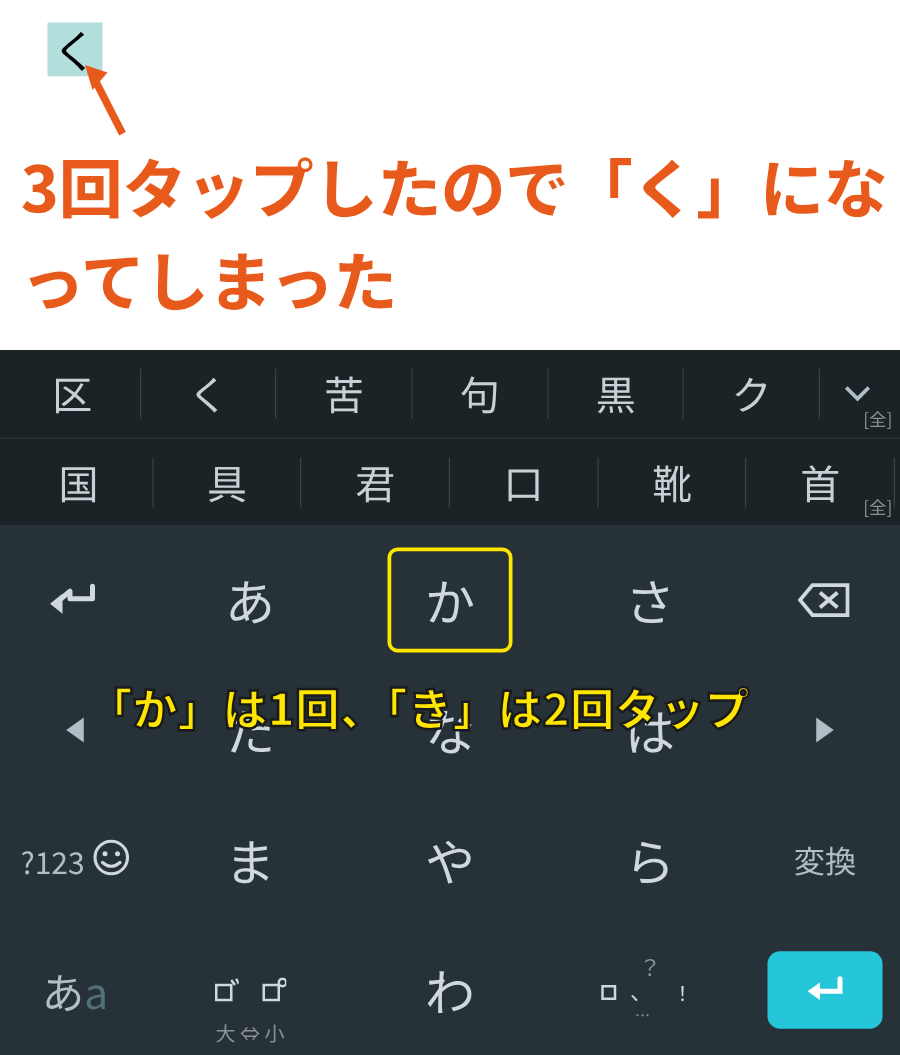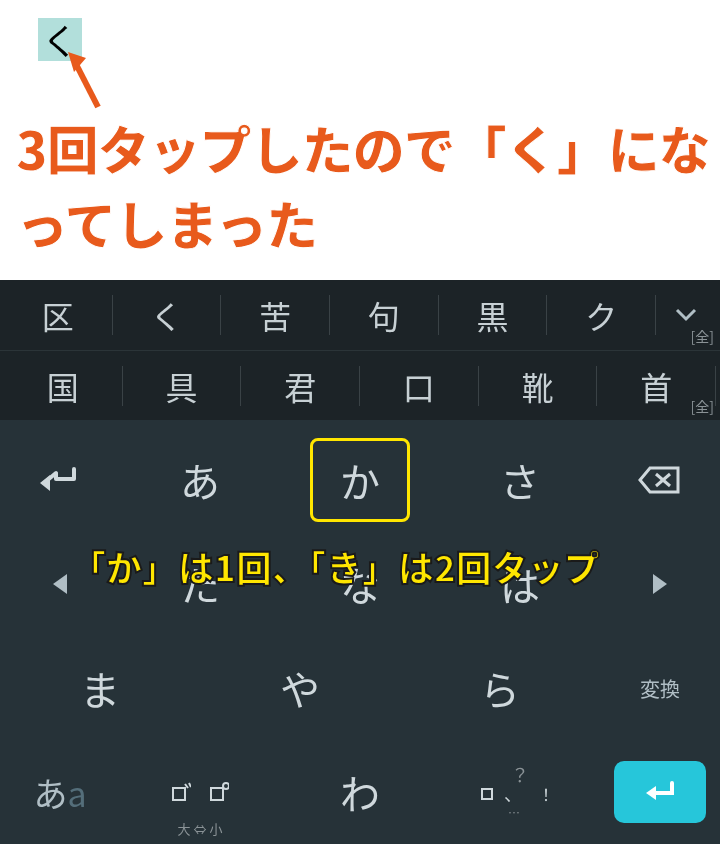--- a/index.html
+++ b/index.html
@@ -135,21 +135,21 @@
       border-radius: 10px;
       width: 92px;
       height: 62px;
       display: flex;
       align-items: center;
       justify-content: center;
       color: #fff;
       font-size: 32px;
     }
     .small-label {
-      font-size: 13px;
+      font-size: 16px;
       color: #8a9296;
       position: absolute;
       bottom: 6px;
       left: 50%;
       transform: translateX(-50%);
       white-space: nowrap;
     }
     .punct-box {
       display: flex;
       flex-direction: column;
@@ -256,24 +256,35 @@
       <div class="key">な</div>
       <div class="key">は</div>
       <div class="key key-side">
         <svg width="18" height="24" viewBox="0 0 18 24">
             <polygon points="2,2 2,22 16,12" fill="#b0bec5"></polygon>
           </svg>
       </div>
     </div>
 
     <div class="key-row">
+      <div class="key key-side" style="flex-direction:row; gap:6px;">
+        <span class="num-btn">?123</span>
+        <span class="emoji-btn">
+          <svg width="30" height="30" viewBox="0 0 30 30">
+              <circle cx="15" cy="15" r="13" fill="none" stroke="#cfd8dc" stroke-width="2.5"></circle>
+              <circle cx="10" cy="12" r="2" fill="#cfd8dc"></circle>
+              <circle cx="20" cy="12" r="2" fill="#cfd8dc"></circle>
+              <path d="M8 19 Q15 25 22 19" fill="none" stroke="#cfd8dc" stroke-width="2.5" stroke-linecap="round"></path>
+            </svg>
+        </span>
+      </div>
       <div class="key">ま</div>
       <div class="key">や</div>
       <div class="key">ら</div>
-      <div class="key key-side" style="font-size:20px;">変換</div>
+      <div class="key key-side" style="font-size:25px;">変換</div>
     </div>
 
     <div class="key-row">
       <div class="key key-side lang-btn">
         <span>あ</span>
           <span class="a-dim">a</span>
       </div>
       <div class="key">
         <div class="dakuten-box">
           <div class="dakuten-top" style="display:flex; gap:18px; align-items:center;">

